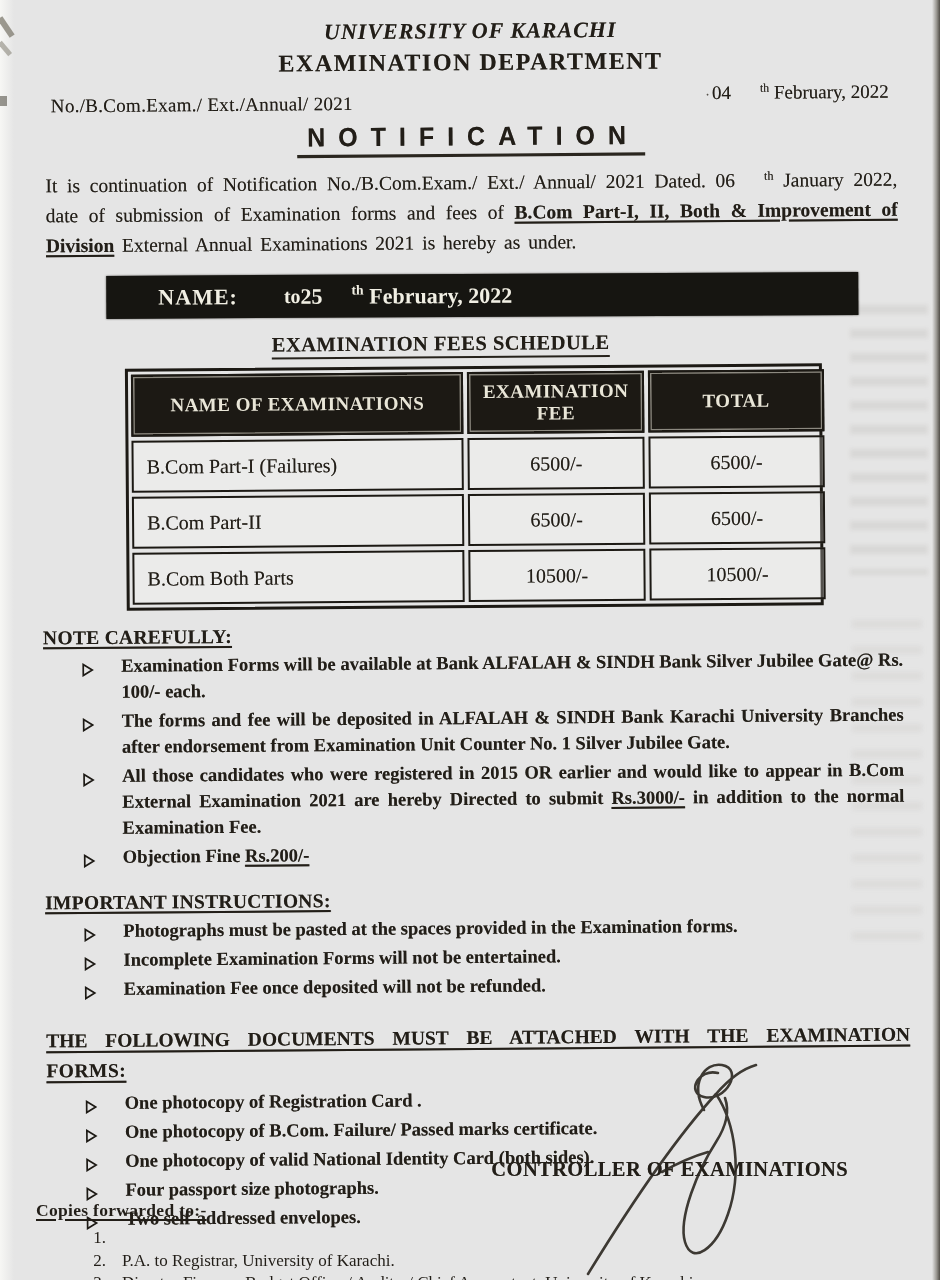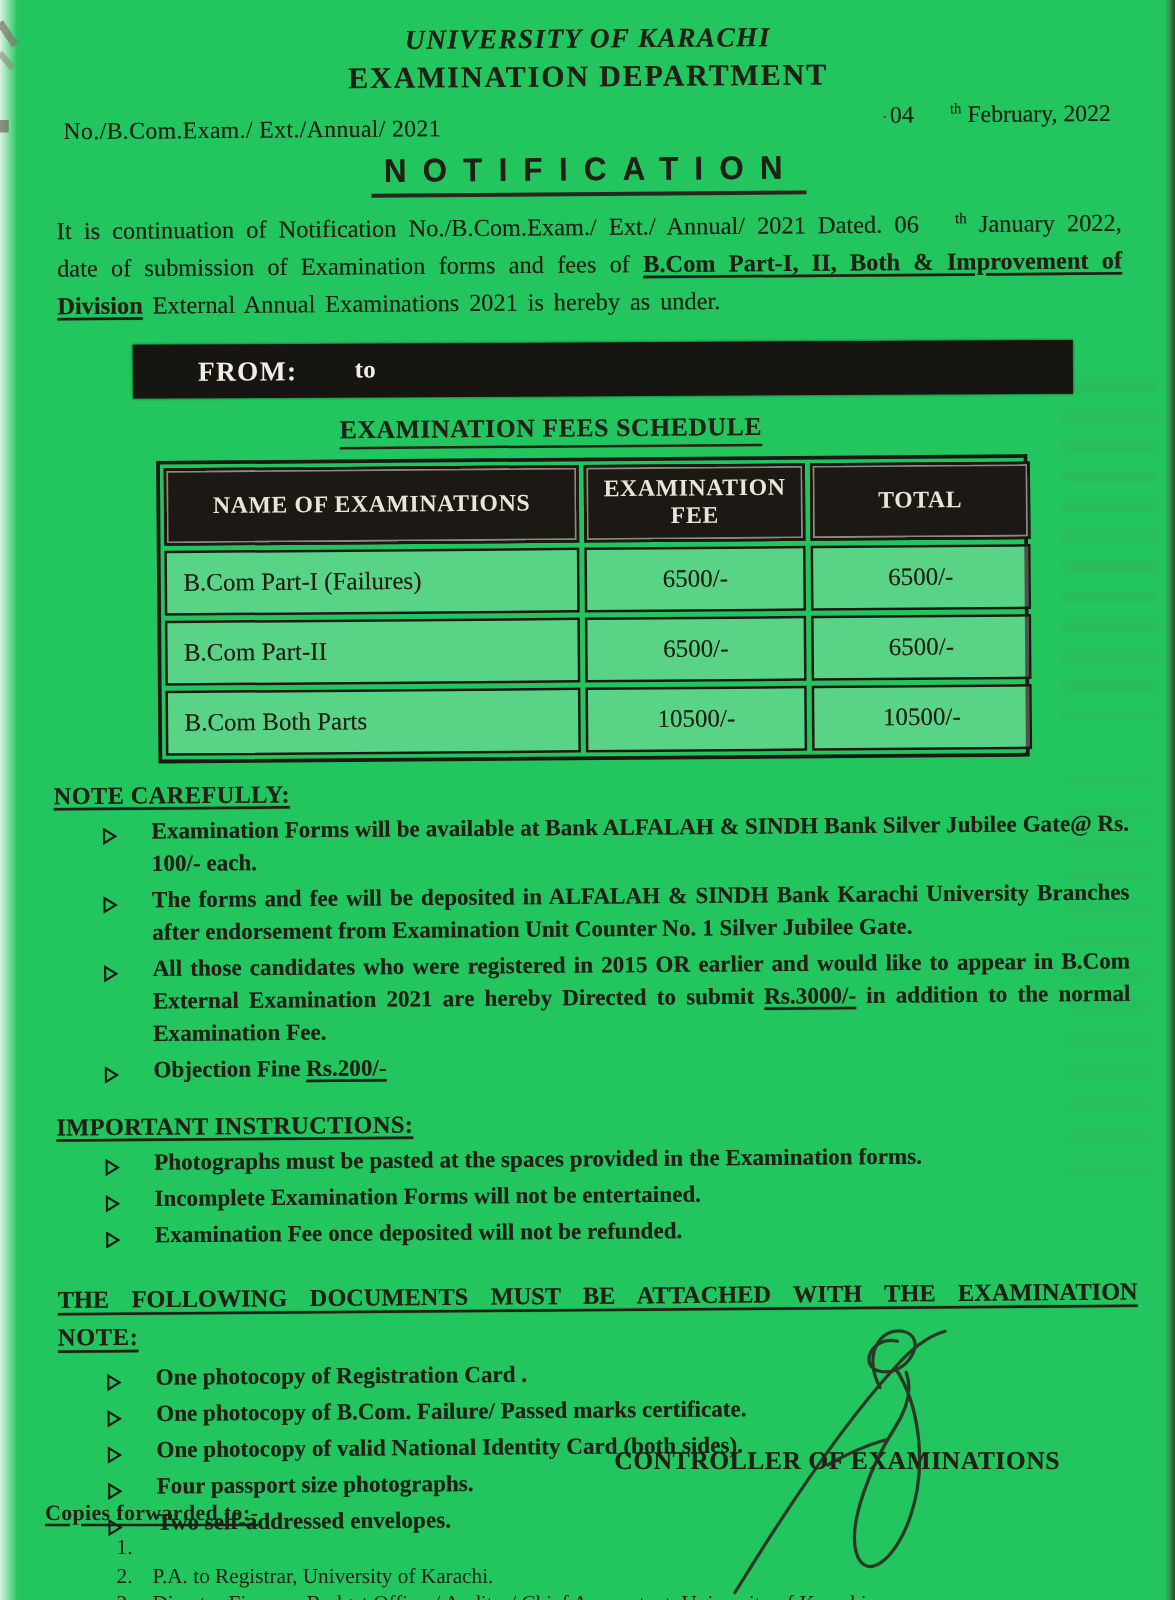--- a/index.html
+++ b/index.html
@@ -5,21 +5,21 @@
   * { margin:0; padding:0; box-sizing:border-box; }
   html,body { width:940px; height:1280px; }
   body { font-family:"Liberation Serif","DejaVu Serif",serif; }
 
   .page {
     position:relative; width:940px; height:1280px; overflow:hidden;
     background:
       radial-gradient(900px 600px at 65% 20%, rgba(255,255,252,0.35), rgba(255,255,252,0) 60%),
       radial-gradient(700px 500px at 90% 55%, rgba(205,200,178,0.35), rgba(205,200,178,0) 60%),
       linear-gradient(100deg,#e9e6d6 0%, #edead d 0%, #ece9da 45%, #e5e2d0 100%);
-    background-color:#22c55e;
+    background-color:#e5e5e5;
     color:#221e18;
   }
   
   .edge-left { position:absolute; left:0; top:0; bottom:0; width:14px;
     background:linear-gradient(to right, rgba(250,250,247,0.85), rgba(250,250,247,0)); z-index:5; }
   .edge-right { position:absolute; right:0; top:0; bottom:0; width:8px;
     background:linear-gradient(to right, rgba(70,64,52,0), rgba(70,64,52,0.45) 55%, rgba(42,38,30,0.8)); z-index:5; }
   .mark-a { position:absolute; left:-5px; top:24px; width:22px; height:6px; background:#7d7a6e; opacity:.75; transform:rotate(56deg); z-index:6; }
   .mark-b { position:absolute; left:-3px; top:46px; width:16px; height:5px; background:#8a877b; opacity:.6; transform:rotate(50deg); z-index:6; }
   .mark-c { position:absolute; left:0px; top:96px; width:7px; height:10px; background:#56534a; opacity:.6; z-index:6; }
@@ -117,22 +117,23 @@
       <span class="date"><span class="pre-dot">·</span><span>04</span><sup>th</sup><span> February, 2022</span></span>
     </div>
 
     <div class="notif-wrap">
       <span class="notif">NOTIFICATION</span>
     </div>
 
     <p class="intro"><span>It is continuation of Notification No./B.Com.Exam./ Ext./ Annual/ 2021 Dated. 06</span><sup>th</sup><span> January 2022, date of submission of Examination forms and fees of </span><span class="bold-u">B.Com Part-I, II, Both &amp; Improvement of Division</span><span> External Annual Examinations 2021 is hereby as under.</span></p>
 
     <div class="from-bar">
-      <span class="seg1">FROM:</span>
+      <span class="seg1">NAME:</span>
       <span class="seg3">to</span>
+      <span class="seg4"><span>25</span><sup>th</sup><span> February, 2022</span></span>
     </div>
 
     <div class="fees-title-wrap">
       <span class="fees-title">EXAMINATION FEES SCHEDULE</span>
     </div>
 
     <div class="tbl">
       <div class="trow head">
         <div class="cell name">NAME OF EXAMINATIONS</div>
         <div class="cell">EXAMINATION FEE</div>
@@ -179,21 +180,21 @@
       <li><span class="arr"><svg width="13" height="14" viewBox="0 0 13 14">
               <path d="M2 1.5 L11 7 L2 12.5 Z" fill="none" stroke="#1d1a15" stroke-width="1.7"></path>
             </svg></span><span>Incomplete Examination Forms will not be entertained.</span></li>
       <li><span class="arr"><svg width="13" height="14" viewBox="0 0 13 14">
               <path d="M2 1.5 L11 7 L2 12.5 Z" fill="none" stroke="#1d1a15" stroke-width="1.7"></path>
             </svg></span><span>Examination Fee once deposited will not be refunded.</span></li>
     </ul>
 
     <div class="docs-head">
       <span class="l1">THE FOLLOWING DOCUMENTS MUST BE ATTACHED WITH THE EXAMINATION</span>
-      <span class="l2">NOTE:</span>
+      <span class="l2">FORMS:</span>
     </div>
     <ul class="arrows">
       <li><span class="arr"><svg width="13" height="14" viewBox="0 0 13 14">
               <path d="M2 1.5 L11 7 L2 12.5 Z" fill="none" stroke="#1d1a15" stroke-width="1.7"></path>
             </svg></span><span>One photocopy of Registration Card .</span></li>
       <li><span class="arr"><svg width="13" height="14" viewBox="0 0 13 14">
               <path d="M2 1.5 L11 7 L2 12.5 Z" fill="none" stroke="#1d1a15" stroke-width="1.7"></path>
             </svg></span><span>One photocopy of B.Com. Failure/ Passed marks certificate.</span></li>
       <li><span class="arr"><svg width="13" height="14" viewBox="0 0 13 14">
               <path d="M2 1.5 L11 7 L2 12.5 Z" fill="none" stroke="#1d1a15" stroke-width="1.7"></path>

